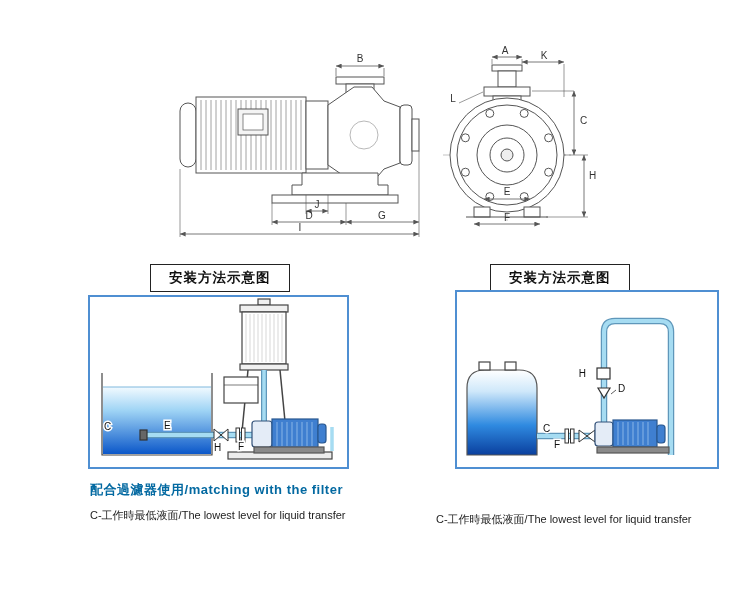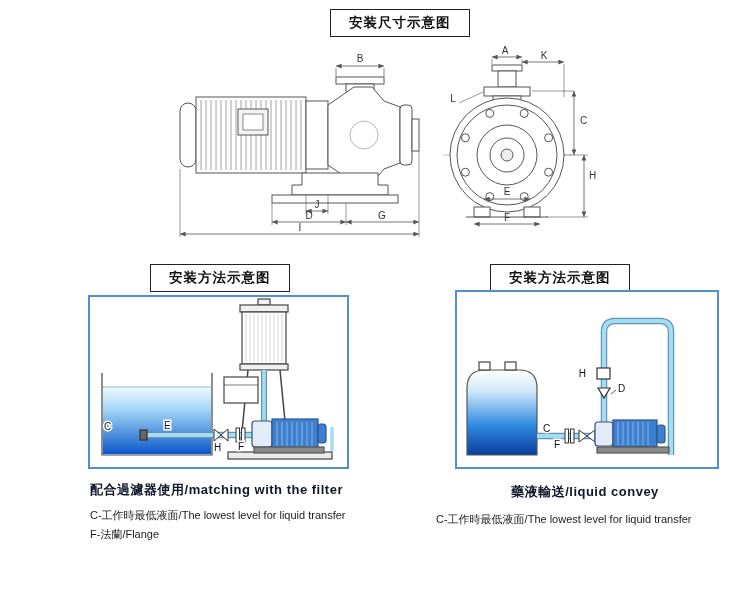--- a/index.html
+++ b/index.html
@@ -2,33 +2,30 @@
 <html><head>
 <meta charset="utf-8">
 <style>
   html,body{margin:0;padding:0;background:#fff;}
   body{font-family:"Liberation Sans","DejaVu Sans",sans-serif;}
   .page{position:relative;width:750px;height:600px;background:#fff;overflow:hidden;}
   .title-box{position:absolute;border:1px solid #222;background:#fff;color:#111;
     font-size:13.5px;font-weight:bold;padding:4px 18px;letter-spacing:1px;white-space:nowrap;}
   .diag{position:absolute;border:2px solid #4f8fd2;background:#fff;}
   .diag svg{display:block;}
-  .caption{position:absolute;color:#0f172a;font-size:13px;font-weight:600;text-align:center;letter-spacing:.5px;}
+  .caption{position:absolute;color:#0369a1;font-size:13px;font-weight:600;text-align:center;letter-spacing:.5px;}
   .legend{position:absolute;font-size:11px;color:#1c1c1c;line-height:18.5px;}
   .legend div{white-space:pre;}
   svg text{font-family:"Liberation Sans","DejaVu Sans",sans-serif;}
 </style>
 </head>
 <body>
 
 <div class="page">
 
-  <div class="title-box" style="left:330px;top:9px;">
-    <span>安装尺寸示意图</span>
-  </div>
 
   <svg style="position:absolute;left:150px;top:45px;" width="470" height="195" viewBox="0 0 470 195">
     <defs>
       <marker id="ae" markerWidth="8" markerHeight="8" refX="7" refY="3" orient="auto">
           <path d="M0,0L7,3L0,6Z" fill="#555"></path>
         </marker>
       <marker id="as" markerWidth="8" markerHeight="8" refX="0" refY="3" orient="auto">
           <path d="M7,0L0,3L7,6Z" fill="#555"></path>
         </marker>
     </defs>
@@ -228,23 +225,21 @@
       <g font-size="10" fill="#111" stroke="#fff" stroke-width="3" paint-order="stroke">
         <text x="129" y="85" text-anchor="end">H</text>
         <text x="161" y="100">D</text>
         <text x="86" y="140">C</text>
         <text x="97" y="156">F</text>
       </g>
     </svg>
   </div>
 
   <div class="caption" style="left:88px;width:257px;top:481px;">配合過濾器使用/matching with the filter</div>
-  <div class="caption" style="left:455px;width:260px;top:483px;">藥液輸送/liquid convey</div>
 
   <div class="legend" style="left:90px;top:506px;">
     <div>C-工作時最低液面/The lowest level for liquid transfer</div>
-    <div>F-法蘭/Flange</div>
   </div>
   <div class="legend" style="left:436px;top:510px;">
     <div>C-工作時最低液面/The lowest level for liquid transfer</div>
   </div>
 
 </div>
 
 </body></html>

